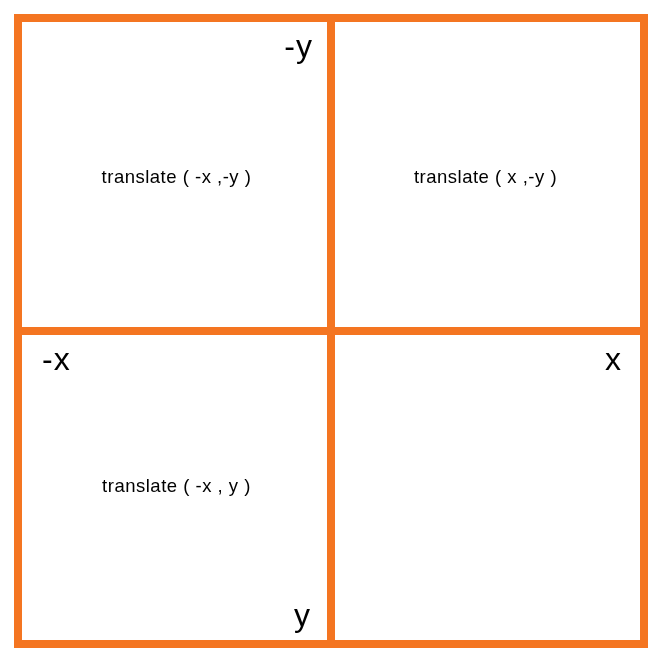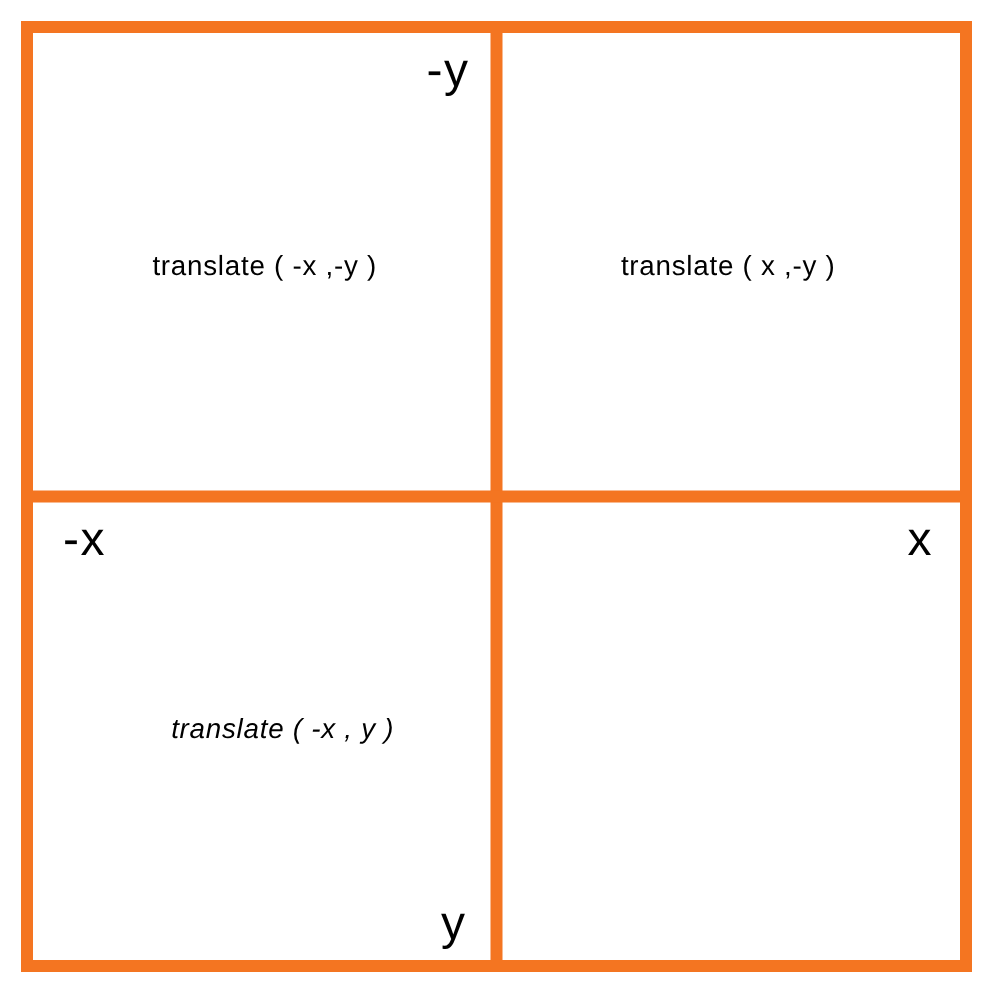--- a/index.html
+++ b/index.html
@@ -20,21 +20,21 @@
       position:absolute; top:50%; left:0; height:8px; width:100%;
       margin-top:-4px; background:#f47521;
     }
     .quad {
       position:absolute; width:50%; height:50%;
       display:flex; align-items:center; justify-content:center;
       font-size:18.5px; letter-spacing:.5px;
     }
     .tl { left:0;   top:0;    }
     .tr { left:50%; top:0;    }
-    .bl { left:12px;   top:50%;font-style:italic;  }
+    .bl { left:0;   top:50%;  }
     .br { left:50%; top:50%;  }
     .axis {
       position:absolute; font-size:32px; letter-spacing:1px;
     }
     .axis-ny { top:6px;    right:calc(50% + 18px); }
     .axis-nx { top:calc(50% + 10px); left:20px;    }
     .axis-x  { top:calc(50% + 10px); right:18px;   }
     .axis-y  { bottom:6px; right:calc(50% + 20px); }
   </style>
 </head>

